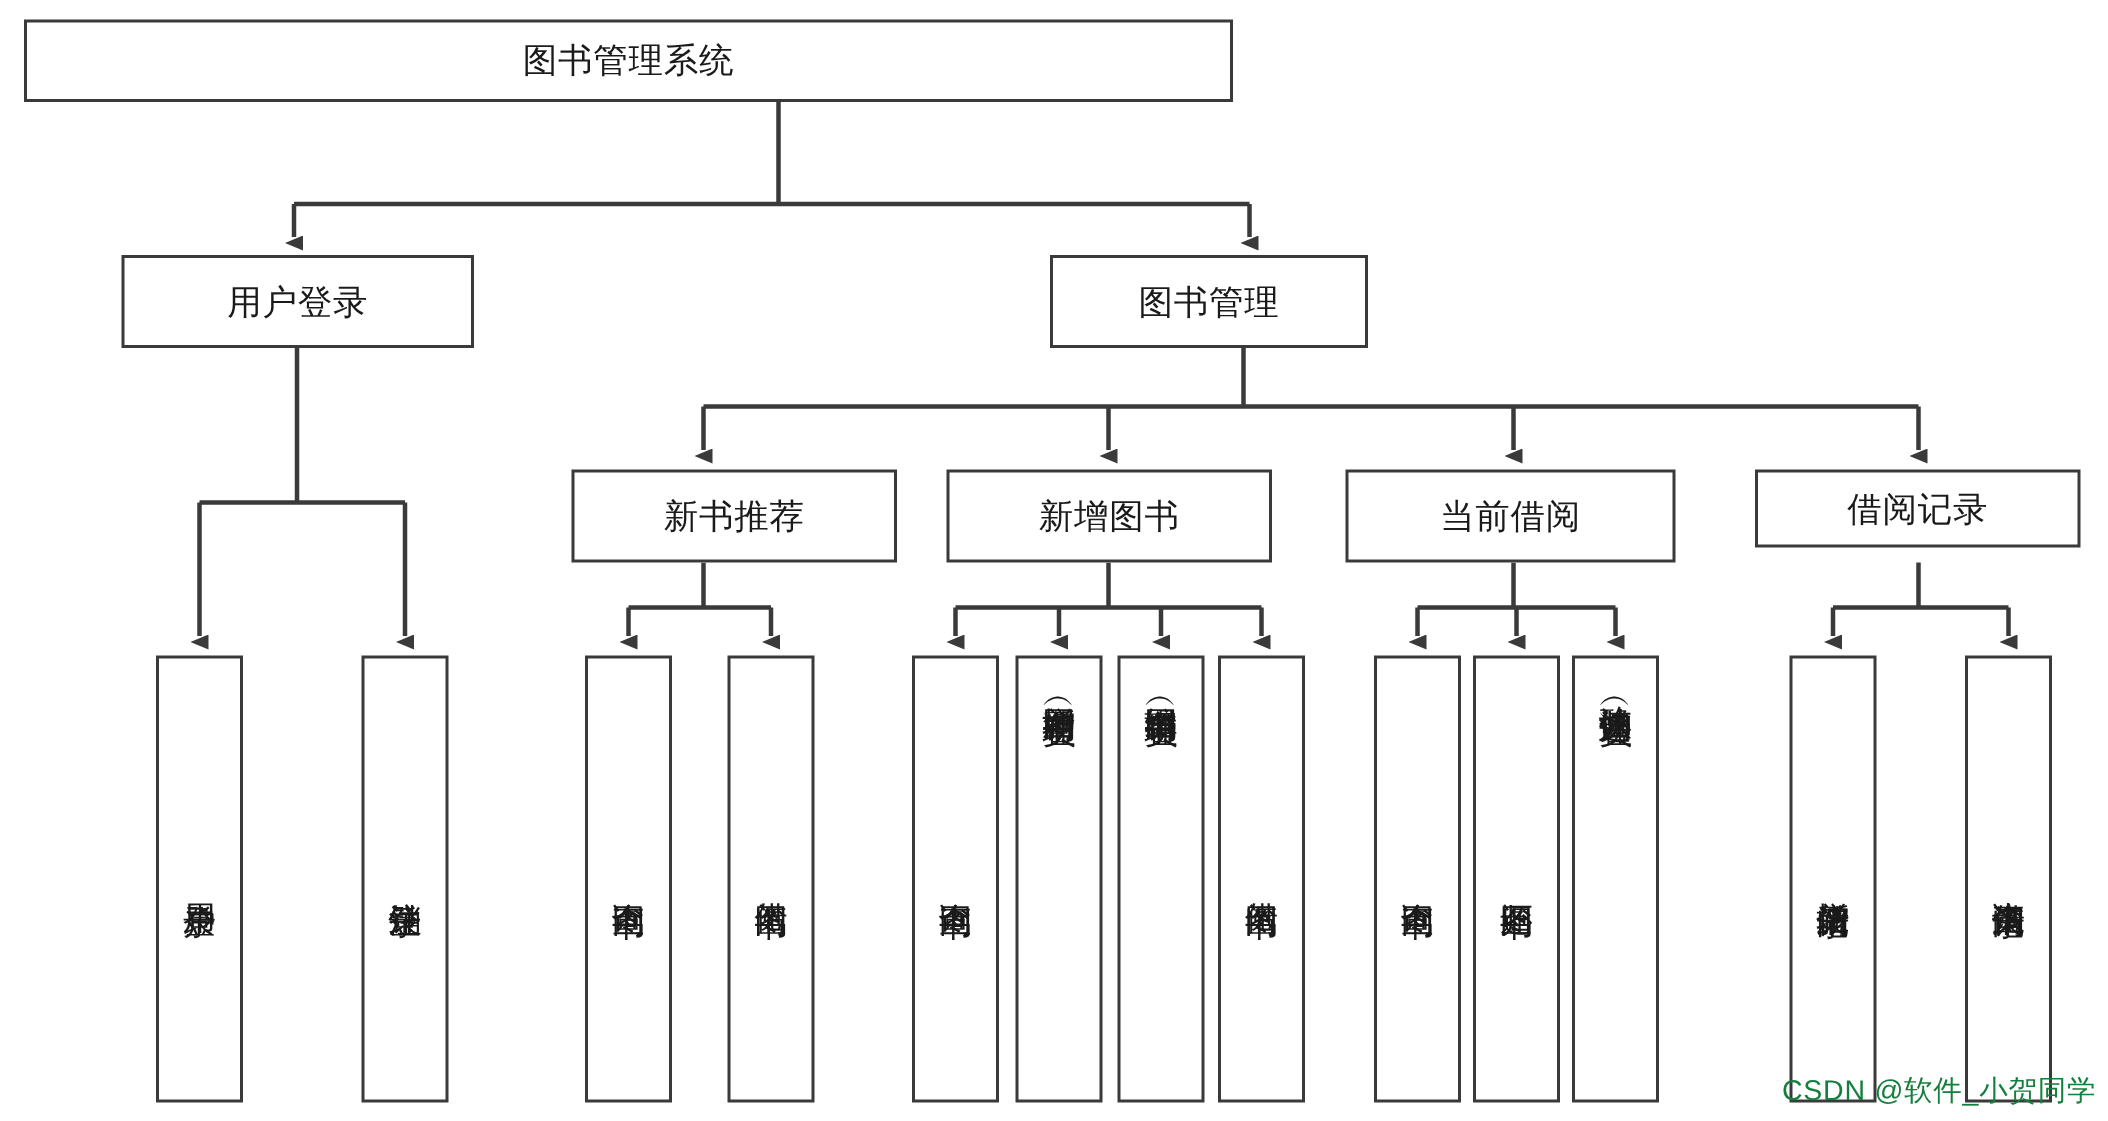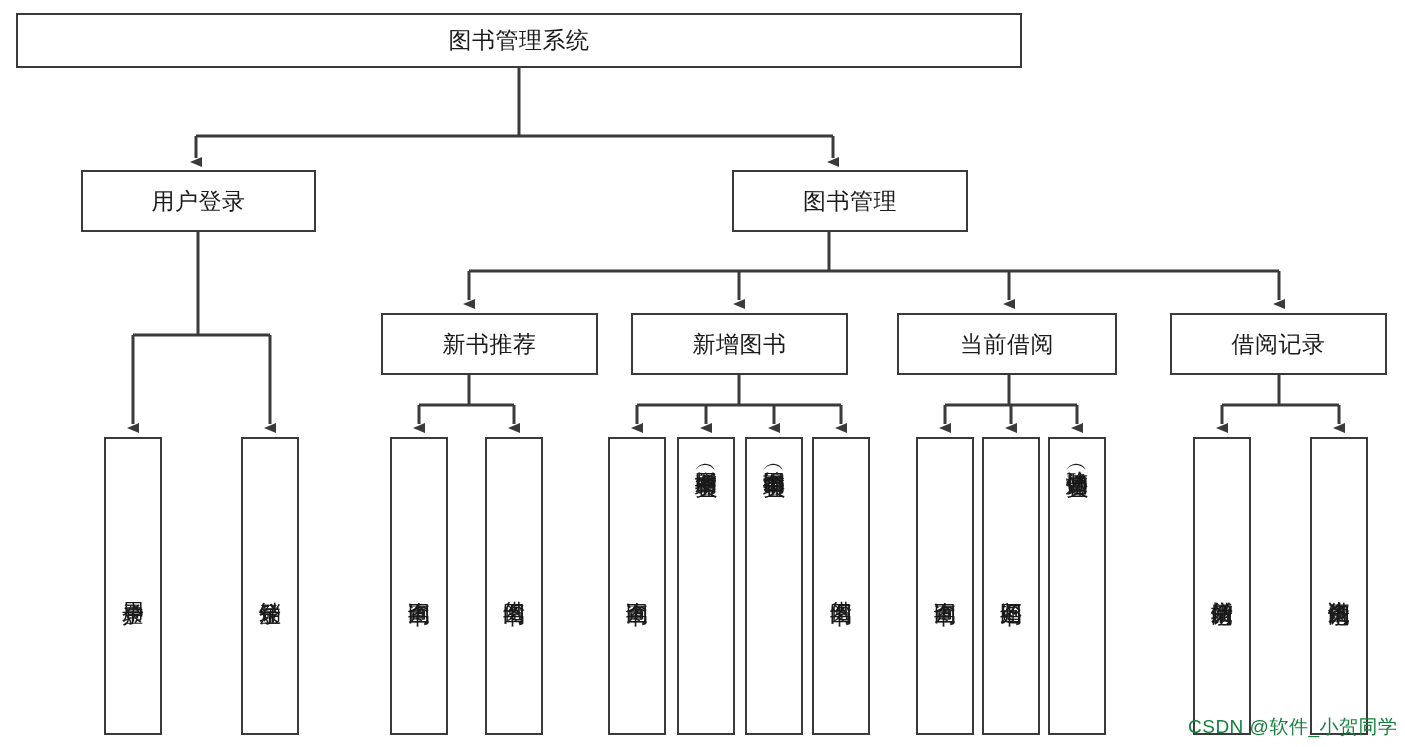--- a/index.html
+++ b/index.html
@@ -117,41 +117,41 @@
       <path d="M1011,405 L1011,424" marker-end="url(#arrow)"></path>
       <path d="M1077,405 L1077,424" marker-end="url(#arrow)"></path>
 
       <path d="M1279,375 L1279,405"></path>
       <path d="M1222,405 L1339,405"></path>
       <path d="M1222,405 L1222,424" marker-end="url(#arrow)"></path>
       <path d="M1339,405 L1339,424" marker-end="url(#arrow)"></path>
     </g>
   </svg>
 
-  <div class="node" style="left:16px; top:13px; width:1006px; height:55px;">
+  <div class="node" style="left:16px; top:13px; width:806px; height:55px;">
     <span class="label">图书管理系统</span>
   </div>
 
   <div class="node" style="left:81px; top:170px; width:235px; height:62px;">
     <span class="label">用户登录</span>
   </div>
-  <div class="node" style="left:732px; top:170px; width:236px; height:62px;">
+  <div class="node" style="left:700px; top:170px; width:212px; height:62px;">
     <span class="label">图书管理</span>
   </div>
 
   <div class="node" style="left:361px; top:313px; width:217px; height:62px;margin-left:20px;">
     <span class="label">新书推荐</span>
   </div>
   <div class="node" style="left:631px; top:313px; width:217px; height:62px;">
     <span class="label">新增图书</span>
   </div>
   <div class="node" style="left:897px; top:313px; width:220px; height:62px;">
     <span class="label">当前借阅</span>
   </div>
-  <div class="node" style="left:1170px; top:313px; width:217px; height:62px;">
+  <div class="node" style="left:1170px; top:313px; width:217px; height:52px;">
     <span class="label">借阅记录</span>
   </div>
 
   <div class="node vertical mid" style="left:104px; top:437px; width:58px; height:298px;">
     <span class="label">用户登录</span>
   </div>
   <div class="node vertical mid" style="left:241px; top:437px; width:58px; height:298px;">
     <span class="label">注销登录</span>
   </div>
 

